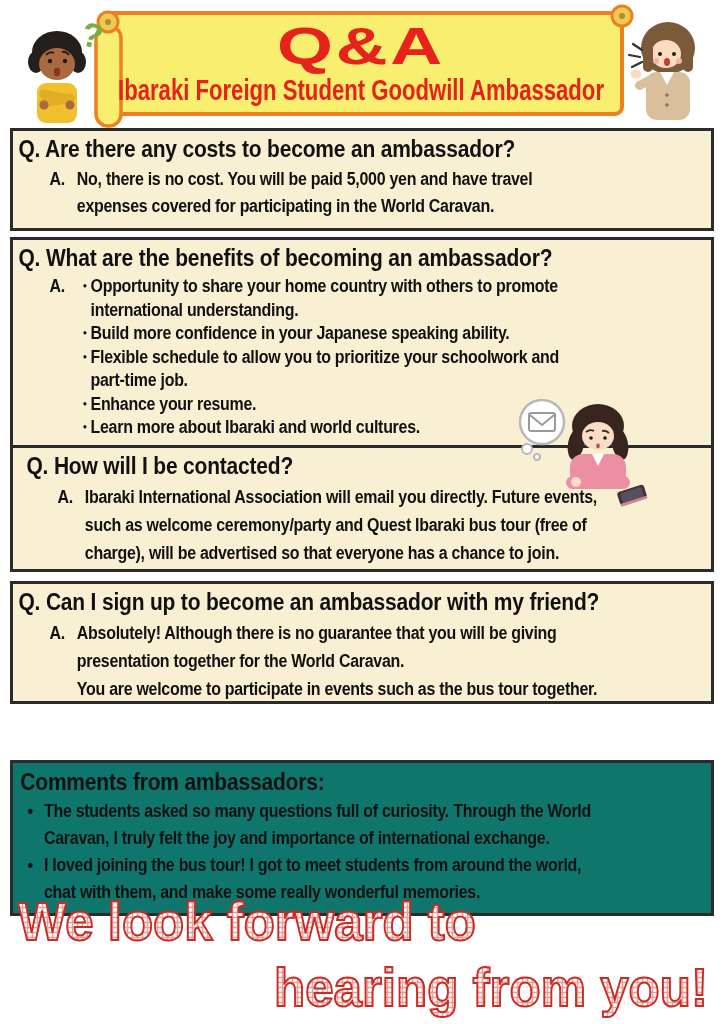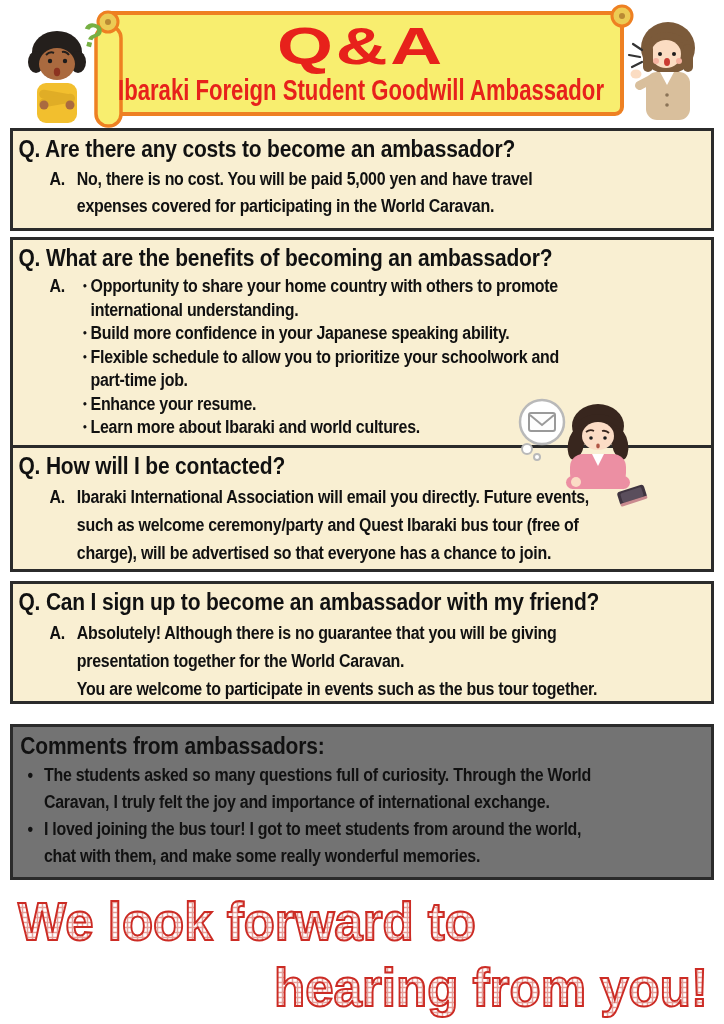--- a/index.html
+++ b/index.html
@@ -22,38 +22,38 @@
   .answer{display:flex;margin-left:34px;font-size:17.5px;font-weight:bold;line-height:28px;letter-spacing:-0.3px;}
   .a-label{width:30px;flex:none;}
   .a-text{white-space:pre-line;}
   .tight .answer{line-height:27px;}
   .bullets{display:flex;flex-direction:column;}
   .b-row{display:flex;font-size:17.5px;font-weight:bold;line-height:23.5px;letter-spacing:-0.3px;}
   .b-mark{width:15px;flex:none;text-align:left;}
   .b-text{white-space:pre-line;}
   
   .comments-box{
-    position:absolute;left:10px;top:724px;width:704px;height:156px;box-sizing:border-box;
-    background:#737373;border:3px solid #2b2b2b;
+    position:absolute;left:10px;top:760px;width:704px;height:156px;box-sizing:border-box;
+    background:#0f766e;border:3px solid #2b2b2b;
   }
   .comments-box .fit{
     width:756px;transform:scaleX(0.912);transform-origin:left top;
     letter-spacing:-0.2px;padding:3px 0 0 8px;box-sizing:border-box;color:#111;
   }
   .c-title{font-size:23px;font-weight:bold;line-height:32px;margin:0;}
   .c-row{display:flex;margin-left:8px;font-size:17.5px;font-weight:bold;line-height:27px;letter-spacing:-0.3px;}
   .c-mark{width:18px;flex:none;}
   .c-text{white-space:pre-line;}
   
   .girl-svg{position:absolute;left:510px;top:396px;z-index:6;}
   .closing-svg{position:absolute;left:0;top:880px;}
   
   #box1{top:128px;height:103px;}
   #box2{top:237px;height:252px;}
-  #box3{top:445px;height:127px;z-index:2;}
+  #box3{top:445px;height:127px;z-index:2;padding-left:8px;}
   #box4{top:581px;height:123px;}
 </style>
 </head>
 <body>
 
 <div class="page">
 
   <svg class="header-svg" width="724" height="136" viewBox="0 0 724 136">
 
     <g>

